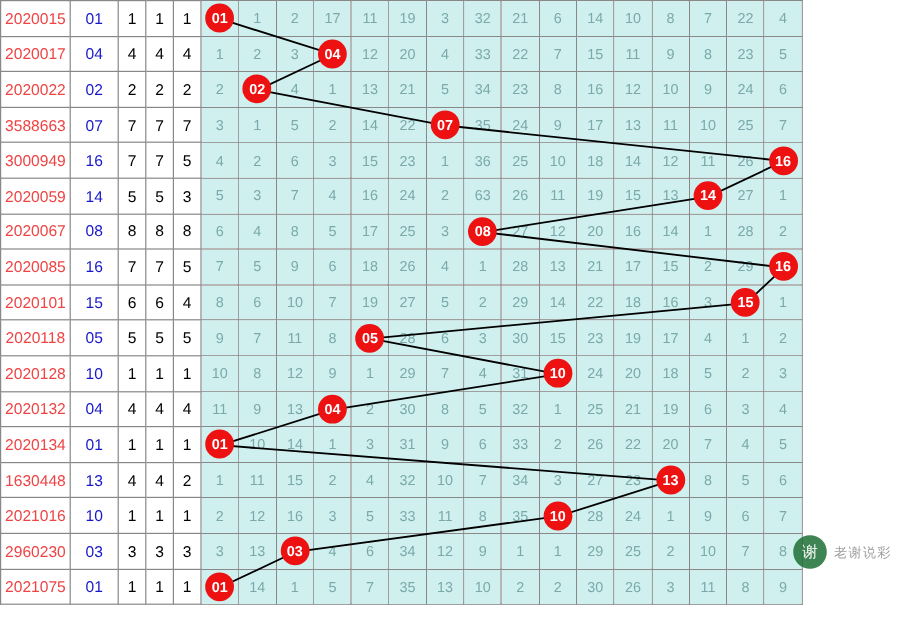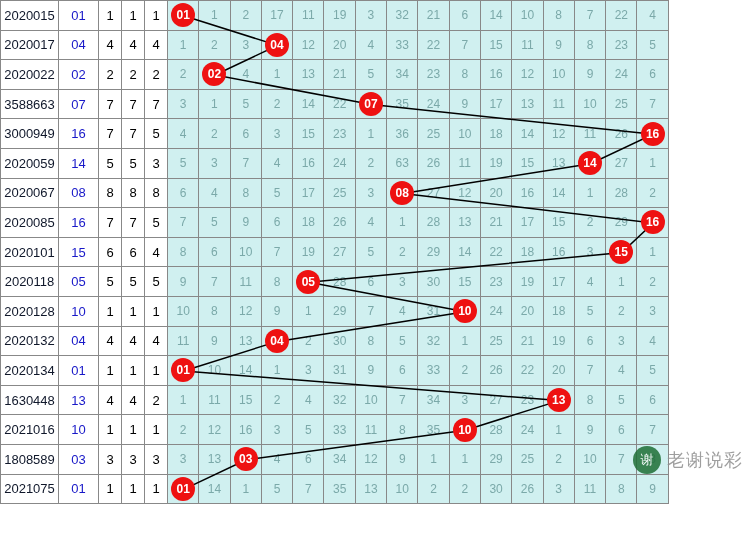--- a/index.html
+++ b/index.html
@@ -1,28 +1,28 @@
 <!DOCTYPE html>
 <html><head>
 <meta charset="utf-8">
 <style>
 *{box-sizing:border-box;margin:0;padding:0}
 body{font-family:Arial,sans-serif;font-size:12px;background:#fff;width:751px;height:533px;overflow:hidden;position:relative}
 .wrap{position:relative}
 table{border-collapse:collapse;table-layout:fixed}
 td{border:1px solid #888;text-align:center;vertical-align:middle;height:29.6px;overflow:hidden}
-.c-per{width:58px;background:#fff;color:#0f172a;font-size:13px}
+.c-per{width:58px;background:#fff;color:#ef4444;font-size:13px}
 .c-num{width:40px;background:#fff;color:#1818c8;font-size:13px}
 .c-v{width:23px;background:#fff;color:#000;font-size:13px}
 .c-g{width:31.3px;background:#d0f0f0;color:#7ba9a9;font-size:12px;position:relative}
 .ball{position:absolute;left:50%;top:50%;transform:translate(-50%,-50%);width:24px;height:24px;border-radius:50%;background:#e11;color:#fff;font-size:12px;font-weight:bold;display:flex;align-items:center;justify-content:center;z-index:3}
 svg.lines{position:absolute;top:0;left:0;pointer-events:none;z-index:2}
 .wm{position:absolute;right:8px;bottom:30px;display:flex;align-items:center;gap:6px;opacity:.85;z-index:4}
 .wm-c{width:28px;height:28px;border-radius:50%;background:#1e6f36;color:#fff;display:flex;align-items:center;justify-content:center;font-size:13px}
-.wm-t{color:#8e8e8e;font-size:18px;letter-spacing:1px}
+.wm-t{color:#8e8e8e;font-size:11px;letter-spacing:1px}
 </style>
 </head>
 <body>
 
 <div class="wrap">
 <table>
       <tbody id="tb">
         <tr>
           <td class="c-per">2020015</td>
           <td class="c-num">01</td>
@@ -392,21 +392,21 @@
             <span class="ball">10</span>
           </td>
           <td class="c-g">28</td>
           <td class="c-g">24</td>
           <td class="c-g">1</td>
           <td class="c-g">9</td>
           <td class="c-g">6</td>
           <td class="c-g">7</td>
         </tr>
         <tr>
-          <td class="c-per">1808589</td>
+          <td class="c-per">2960230</td>
           <td class="c-num">03</td>
           <td class="c-v">3</td>
           <td class="c-v">3</td>
           <td class="c-v">3</td>
           <td class="c-g">3</td>
           <td class="c-g">13</td>
           <td class="c-g">
             <span class="ball">03</span>
           </td>
           <td class="c-g">4</td>

